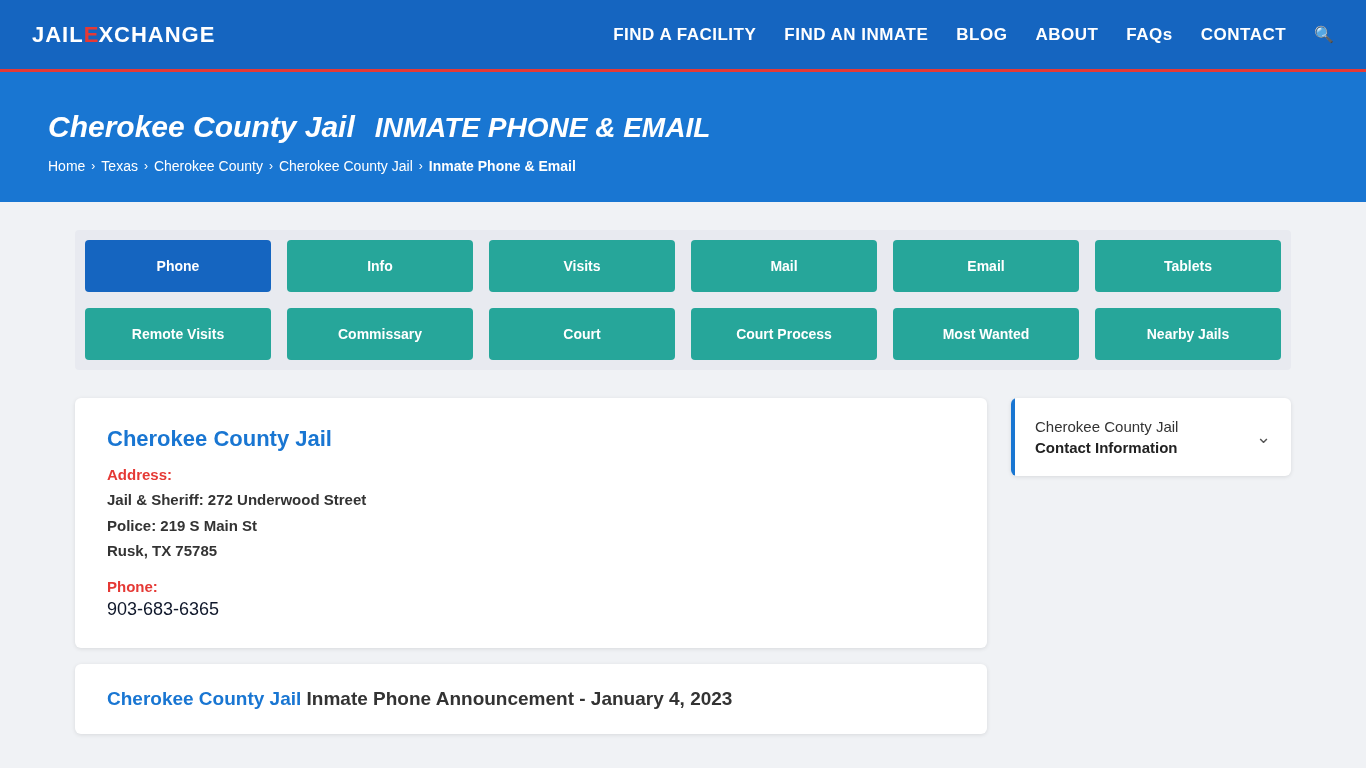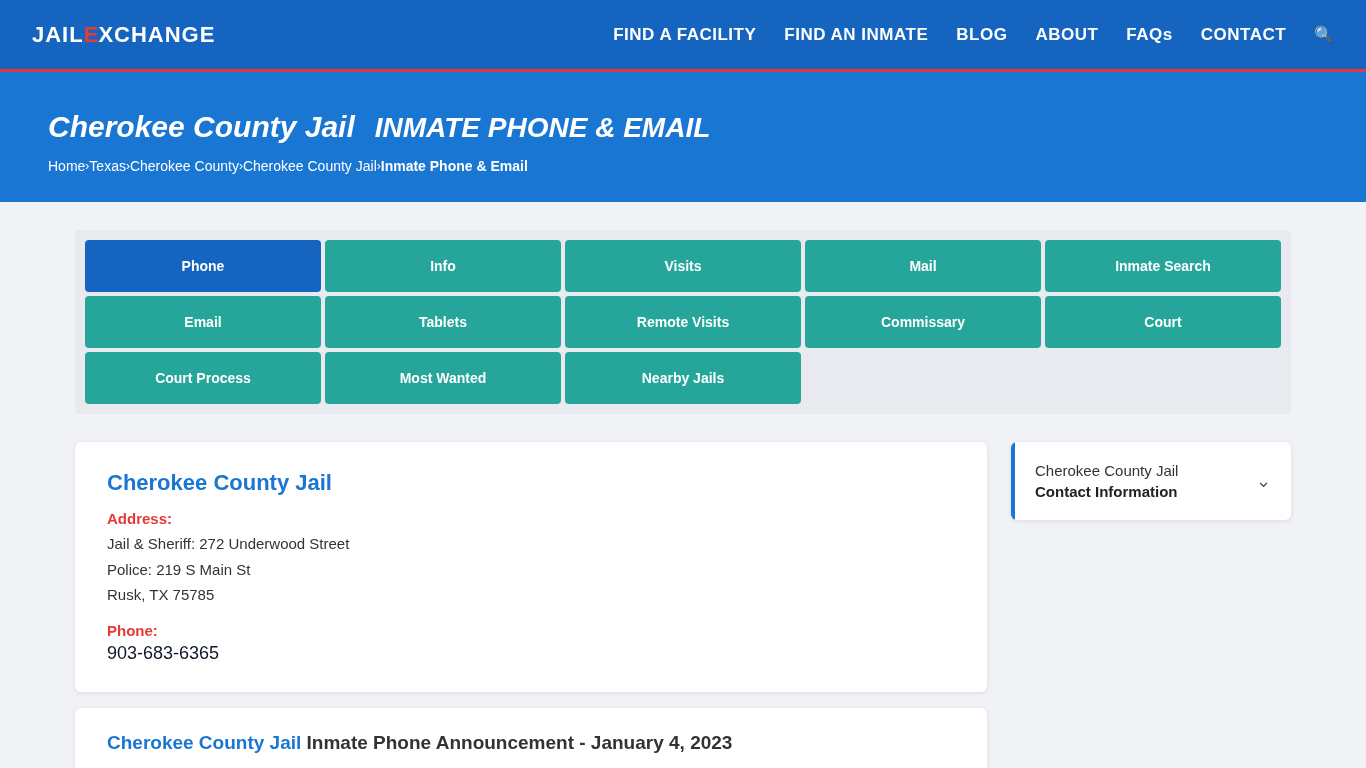--- a/index.html
+++ b/index.html
@@ -41,39 +41,40 @@
       margin-bottom: 12px;
     }
     .hero h1 span {
       font-style: italic;
       font-weight: 700;
       font-size: 30px;
     }
     .breadcrumb {
       display: flex;
       align-items: center;
+      gap: 6px;
       font-size: 14px;
       color: #fff;
     }
     .breadcrumb a { color: #fff; text-decoration: none; }
     .breadcrumb .sep { color: #fff; font-size: 12px; }
     .breadcrumb .current { font-weight: 700; color: #fff; }
 
     
     .content-area {
       max-width: 1280px;
       margin: 0 auto;
       padding: 28px 32px;
     }
 
     
     .btn-grid {
       display: grid;
-      grid-template-columns: repeat(5, 1fr);
-      gap: 4px;
+      grid-template-columns: repeat(6, 1fr);
+      gap: 16px;
       margin-bottom: 28px;
       background: #e8eaf0;
       padding: 10px;
       border-radius: 4px;
     }
     .btn-grid .grid-btn {
       padding: 18px 8px;
       border: none;
       border-radius: 4px;
       font-size: 14px;
@@ -114,21 +115,21 @@
       color: #e53935;
       font-weight: 700;
       font-size: 15px;
       margin-bottom: 4px;
     }
     .address-block {
       font-size: 15px;
       line-height: 1.7;
       margin-bottom: 14px;
     }
-    .address-block strong { font-weight: 400; margin-top: 9px; }
+    .address-block strong { font-weight: 700; margin-top: 9px; }
     .phone-link {
       color: #0f172a;
       text-decoration: none;
       font-size: 18px;
       text-align: center;
     }
 
     
     .second-card {
       background: #fff;
@@ -221,21 +222,20 @@
 </div>
 
 <div class="content-area">
 
   <div class="btn-grid">
 
     <button class="grid-btn active">Phone</button>
     <button class="grid-btn teal">Info</button>
     <button class="grid-btn teal">Visits</button>
     <button class="grid-btn teal">Mail</button>
-    <button class="grid-btn teal">Inmate Search</button>
     <button class="grid-btn teal">Email</button>
 
     <button class="grid-btn teal">Tablets</button>
     <button class="grid-btn teal">Remote Visits</button>
     <button class="grid-btn teal">Commissary</button>
     <button class="grid-btn teal">Court</button>
     <button class="grid-btn teal">Court Process</button>
     <button class="grid-btn teal">Most Wanted</button>
     <button class="grid-btn teal">Nearby Jails</button>
   </div>

